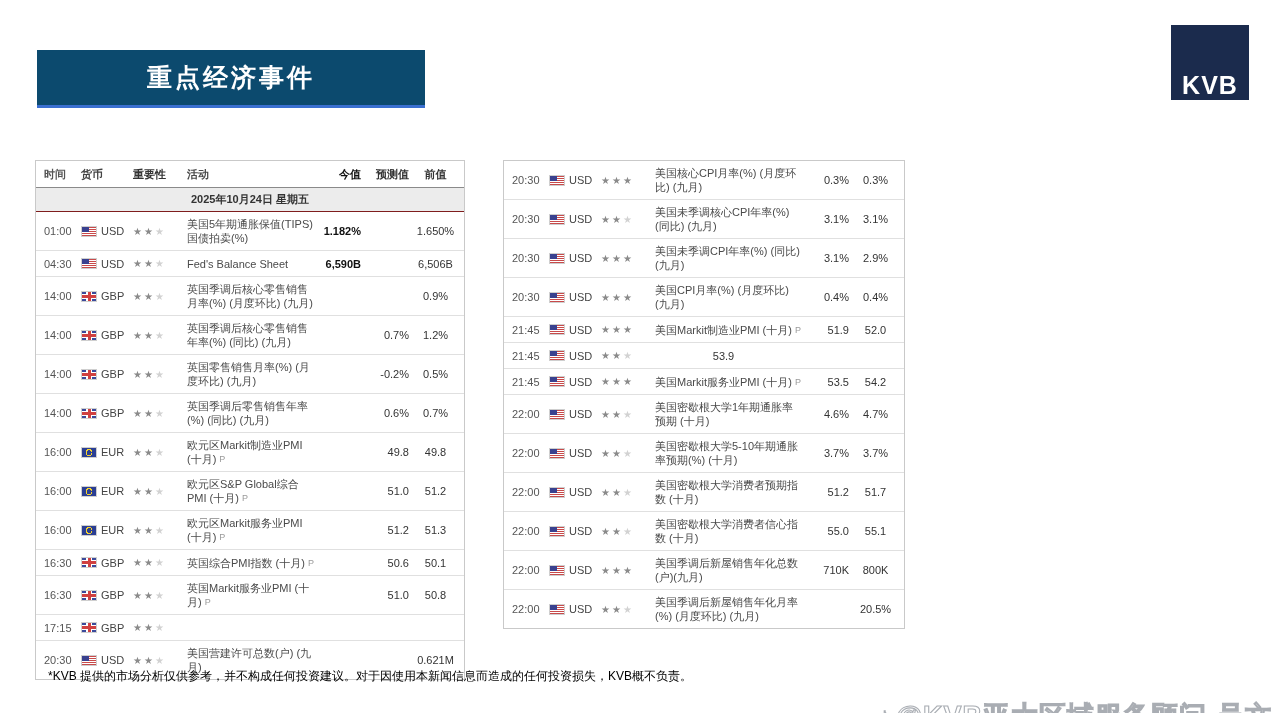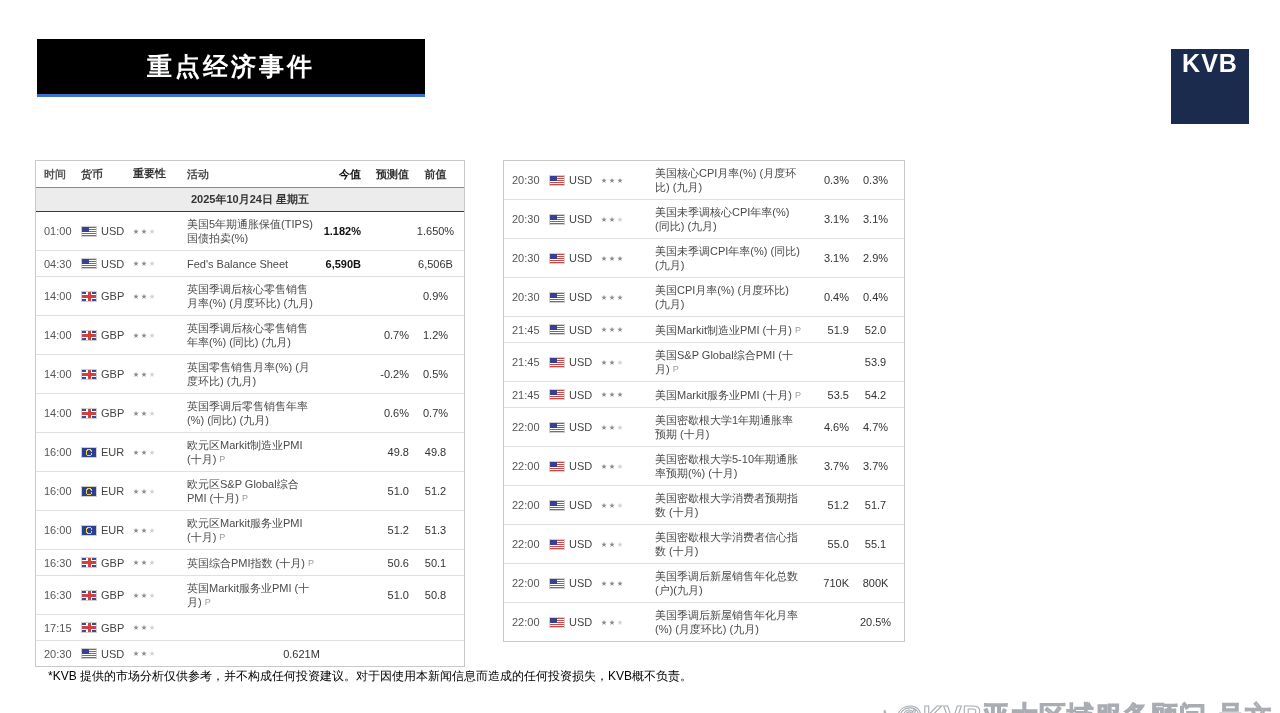--- a/index.html
+++ b/index.html
@@ -13,42 +13,42 @@
     position:absolute;left:37px;top:39px;width:388px;height:55px;
     display:flex;align-items:center;justify-content:center;
     border-bottom:3px solid #3a6fd0;
   }
   .banner-title{
     color:#fff;font-size:25px;font-weight:bold;letter-spacing:3px;
   }
   
   .logo{
     position:absolute;right:31px;top:25px;width:78px;height:75px;
-    display:flex;align-items:flex-start;justify-content:center;margin-top:24px;
+    display:flex;align-items:flex-end;justify-content:center;
   }
   .logo-text{color:#fff;font-size:25px;font-weight:bold;letter-spacing:1px;}
   
   .cal-table{
     position:absolute;top:160px;background:#fff;
     border:1px solid #c9c9c9;font-size:11px;color:#444;
   }
   .cal-table.left{left:35px;width:428px;}
   .cal-table.right{left:503px;width:400px;}
   .row{display:flex;align-items:center;border-bottom:1px solid #e0e0e0;}
   .row:last-child{border-bottom:none;}
   .header-row{font-weight:bold;color:#333;border-bottom:1px solid #8a8a8a;}
   .header-row .cell{padding-top:6px;padding-bottom:6px;}
   .date-row{
     background:#ececec;justify-content:center;font-weight:bold;color:#333;
     padding:4px 16px;border-bottom:1px solid #7f1d1d;
   }
   .cell{padding:5px 3px;line-height:14px;box-sizing:border-box;}
   .c-time{width:42px;padding-left:8px;color:#555;}
   .c-cur{width:52px;display:flex;align-items:center;gap:4px;color:#444;}
-  .c-imp{width:54px;letter-spacing:2px;white-space:nowrap;font-family:Liberation Mono, monospace;}
+  .c-imp{width:54px;letter-spacing:2px;white-space:nowrap;}
   .c-act{flex:1;color:#4a4a4a;}
   .c-actual{width:46px;text-align:right;font-weight:bold;color:#111;}
   .c-fore{width:48px;text-align:right;color:#333;}
   .c-prev{width:52px;text-align:center;padding-right:8px;color:#333;}
   .cal-table.right .c-act{flex:1;}
   .star{font-size:10px;}
   .star.on{color:#8a8a8a;}
   .star.off{color:#d2d2d2;}
   
   .flag{width:16px;height:11px;display:inline-block;flex:0 0 16px;
@@ -80,21 +80,21 @@
     -webkit-text-stroke:1.1px #a9adb3;
     text-shadow:1px 1px 0 rgba(255,255,255,0.8);
     white-space:nowrap;
     margin-top:44px;
   }
   .watermark .note{font-size:25px;margin-right:4px;}
 </style>
 </head>
 <body>
 
-<div class="banner" style="background: #000000;">
+<div class="banner" style="background: #0c4a6e; margin-top: 11px;">
   <span class="banner-title">重点经济事件</span>
 </div>
 
 <div class="logo" style="background: rgb(27, 43, 77);">
   <span class="logo-text">KVB</span>
 </div>
 
 <div class="cal-table left" id="left-table">
   <div class="row header-row">
     <div class="cell c-time">时间</div>
@@ -252,20 +252,21 @@
         <div class="cell c-fore"></div>
         <div class="cell c-prev"></div>
       </div>
       <div class="row">
         <div class="cell c-time">20:30</div>
         <div class="cell c-cur">
           <span class="flag flag-us"></span>
           <span>USD</span>
         </div>
         <div class="cell c-imp"><span class="star on">★</span><span class="star on">★</span><span class="star off">★</span></div>
+        <div class="cell c-act"><span>美国营建许可总数(户) (九月)</span></div>
         <div class="cell c-actual"></div>
         <div class="cell c-fore"></div>
         <div class="cell c-prev">0.621M</div>
       </div>
     </div>
 </div>
 
 <div class="cal-table right" id="right-table">
   <div id="right-rows">
       <div class="row">
@@ -323,21 +324,20 @@
         <div class="cell c-fore">51.9</div>
         <div class="cell c-prev">52.0</div>
       </div>
       <div class="row">
         <div class="cell c-time">21:45</div>
         <div class="cell c-cur">
           <span class="flag flag-us"></span>
           <span>USD</span>
         </div>
         <div class="cell c-imp"><span class="star on">★</span><span class="star on">★</span><span class="star off">★</span></div>
-        <div class="cell c-act"><span>美国S&amp;P Global综合PMI (十月)</span><span class="pmark">P</span></div>
         <div class="cell c-fore"></div>
         <div class="cell c-prev">53.9</div>
       </div>
       <div class="row">
         <div class="cell c-time">21:45</div>
         <div class="cell c-cur">
           <span class="flag flag-us"></span>
           <span>USD</span>
         </div>
         <div class="cell c-imp"><span class="star on">★</span><span class="star on">★</span><span class="star on">★</span></div>

